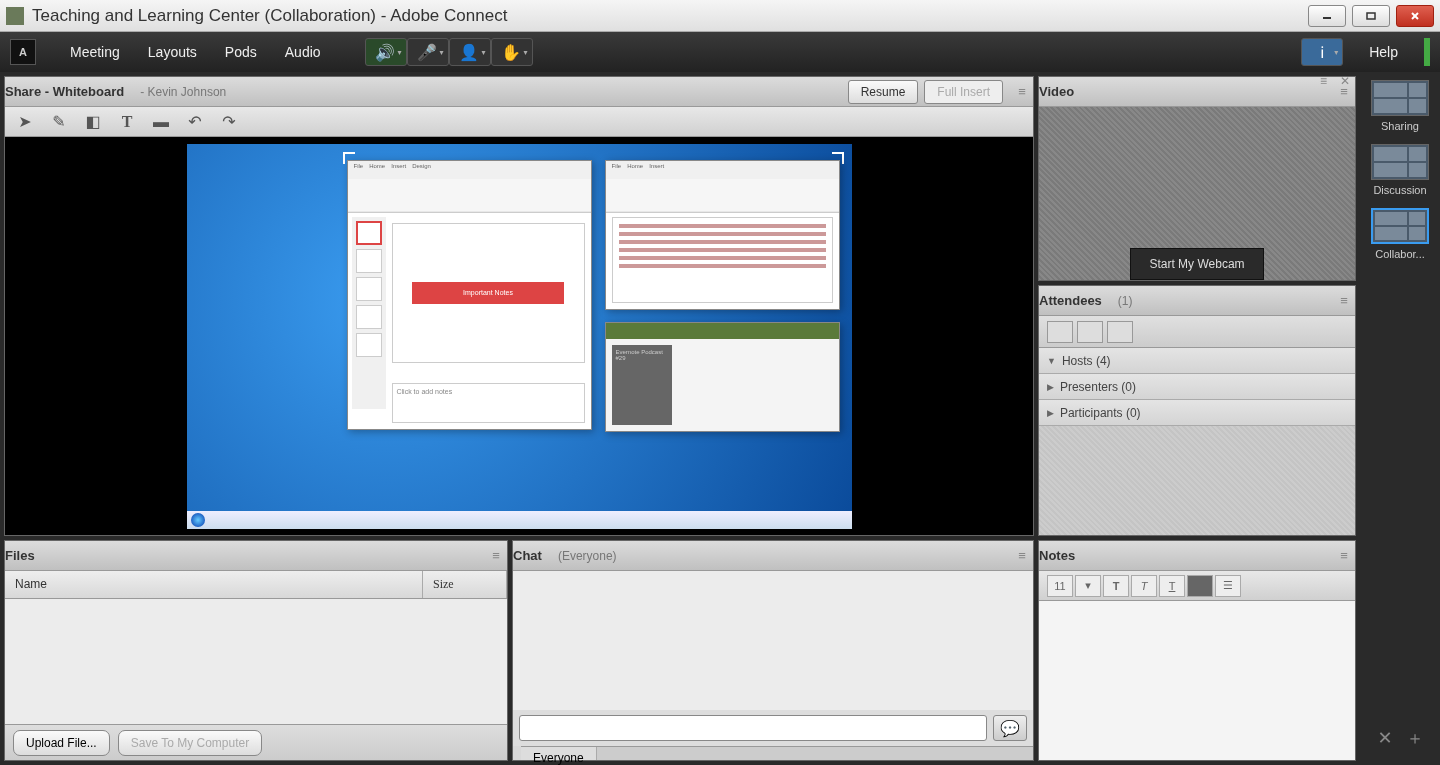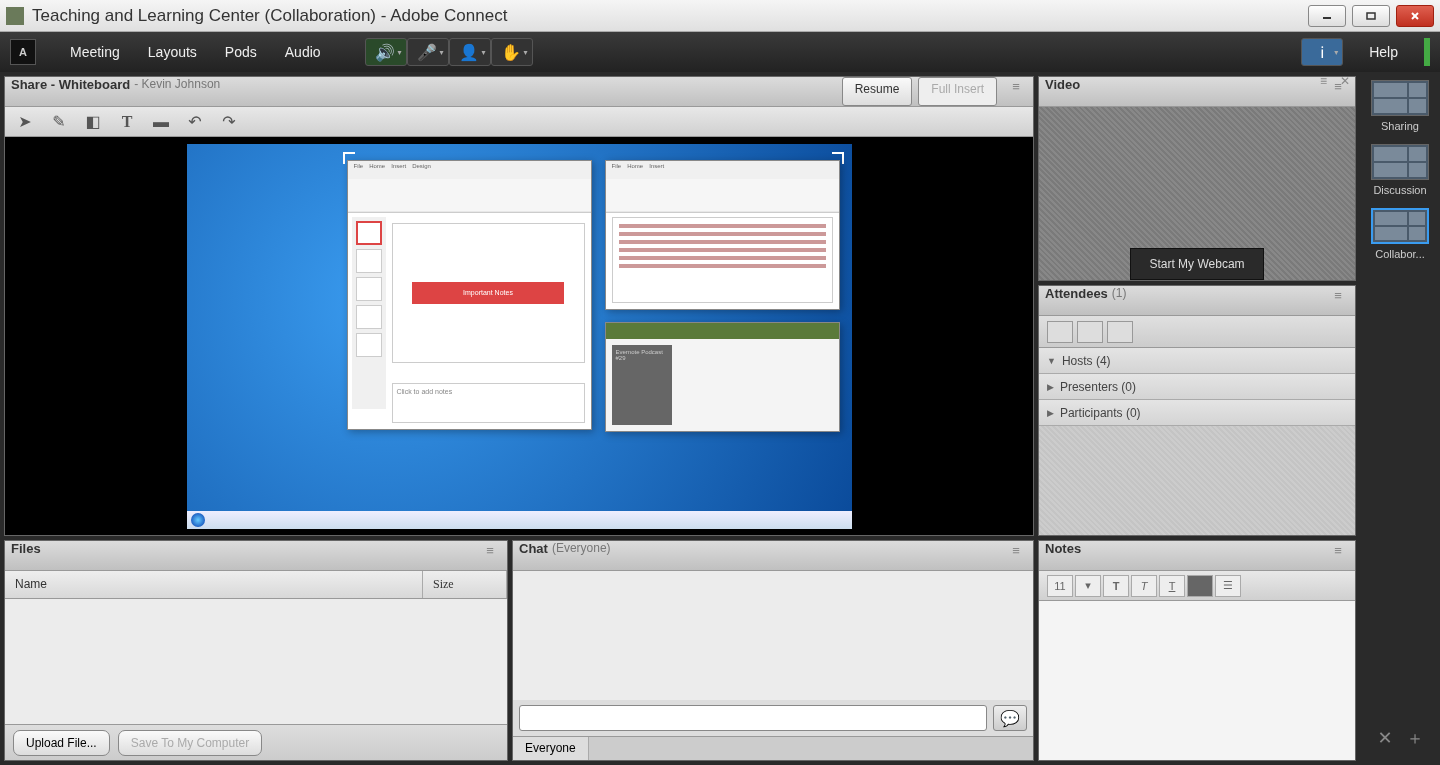--- a/index.html
+++ b/index.html
@@ -24,23 +24,23 @@
 .menubar .chev { position:absolute; right:4px; font-size:8px; color:#aaa; }
 .menubar .help { padding:0 18px; font-size:14px; color:#eee; cursor:pointer; }
 
 
 .frame { display:flex; height: calc(765px - 72px); background:#2a2a2a; }
 .main-col { flex:1; display:flex; flex-direction:column; gap:4px; padding:4px; }
 .right-rail { width: 80px; background:#2a2a2a; padding:8px 4px; display:flex; flex-direction:column; gap:12px; align-items:center; }
 
 
 .pod { background:#d8d8d8; border:1px solid #666; display:flex; flex-direction:column; }
-.pod-header { height: 30px; background: linear-gradient(#dcdcdc,#c0c0c0); display:flex; padding:0 6px; border-bottom:1px solid #999; font-size:13px; color:#333; }
+.pod-header { height: 30px; background: linear-gradient(#dcdcdc,#c0c0c0); display:flex; align-items:center; padding:0 0; border-bottom:1px solid #999; font-size:13px; color:#333; }
 .pod-header .title { font-weight:600; }
-.pod-header .sub { color:#777; font-weight:normal; margin-left:4px; font-size:12px; }
+.pod-header .sub { color:#777; font-weight:normal; margin-left:16px; font-size:12px; }
 .pod-header .spacer { flex:1; }
 .pod-header .pod-btn { padding:4px 12px; background:linear-gradient(#fafafa,#ddd); border:1px solid #888; border-radius:3px; font-size:12px; cursor:pointer; margin-left:6px; }
 .pod-header .pod-btn.disabled { color:#aaa; background:#eee; }
 .pod-header .pod-menu { width:22px; height:18px; margin-left:8px; cursor:pointer; display:flex; align-items:center; justify-content:center; color:#888; }
 
 
 .top-row { display:flex; gap:4px; height: 460px; }
 .share-pod { flex: 2.4; }
 .right-top-col { width: 318px; display:flex; flex-direction:column; gap:4px; }
 .video-pod { height: 205px; }
@@ -100,21 +100,21 @@
 .files-cols .col.size { width:84px;font-family:Liberation Serif, serif; }
 .files-list { flex:1; background:#ececec; }
 .files-footer { height:36px; background:linear-gradient(#ddd,#ccc); display:flex; align-items:center; padding:0 8px; gap:8px; border-top:1px solid #999; }
 .files-footer .fbtn { padding:5px 12px; background:linear-gradient(#fafafa,#ddd); border:1px solid #888; border-radius:7px; font-size:12px; cursor:pointer; }
 .files-footer .fbtn.disabled { color:#aaa; }
 
 .chat-body { flex:1; background:#ececec; }
 .chat-input-row { height:36px; display:flex; align-items:center; padding:4px 6px; gap:6px; background:#ddd; }
 .chat-input-row input { flex:1; height:26px; border:1px solid #888; border-radius:3px; padding:0 8px; background:#fff; }
 .chat-input-row .send { width:34px; height:26px; background:linear-gradient(#eee,#ccc); border:1px solid #888; border-radius:3px; display:flex; align-items:center; justify-content:center; cursor:pointer; }
-.chat-tabs { height:24px; background:#ccc; display:flex; border-top:1px solid #999; }
+.chat-tabs { height:14px; background:#ccc; display:flex; border-top:1px solid #999;margin-left:8px; }
 .chat-tabs .ctab { padding:4px 12px; font-size:12px; background:#ddd; border-right:1px solid #aaa; cursor:pointer; }
 
 .notes-toolbar { height:30px; background:linear-gradient(#e8e8e8,#d0d0d0); display:flex; align-items:center; padding:0 8px; gap:2px; border-bottom:1px solid #999; }
 .notes-toolbar .nbtn { width:26px; height:22px; border:1px solid #aaa; background:#eee; cursor:pointer; display:flex; align-items:center; justify-content:center; font-size:11px; color:#666; }
 .notes-body { flex:1; background:#f4f4f4; }
 
 
 .layout-item { width:64px; display:flex; flex-direction:column; align-items:center; gap:4px; cursor:pointer; }
 .layout-thumb { width:58px; height:36px; background:#4a5a6a; border:1px solid #666; display:grid; grid-template-columns:2fr 1fr; grid-template-rows:1fr 1fr; gap:2px; padding:2px; }
 .layout-thumb div { background:#7a8a9a; }

